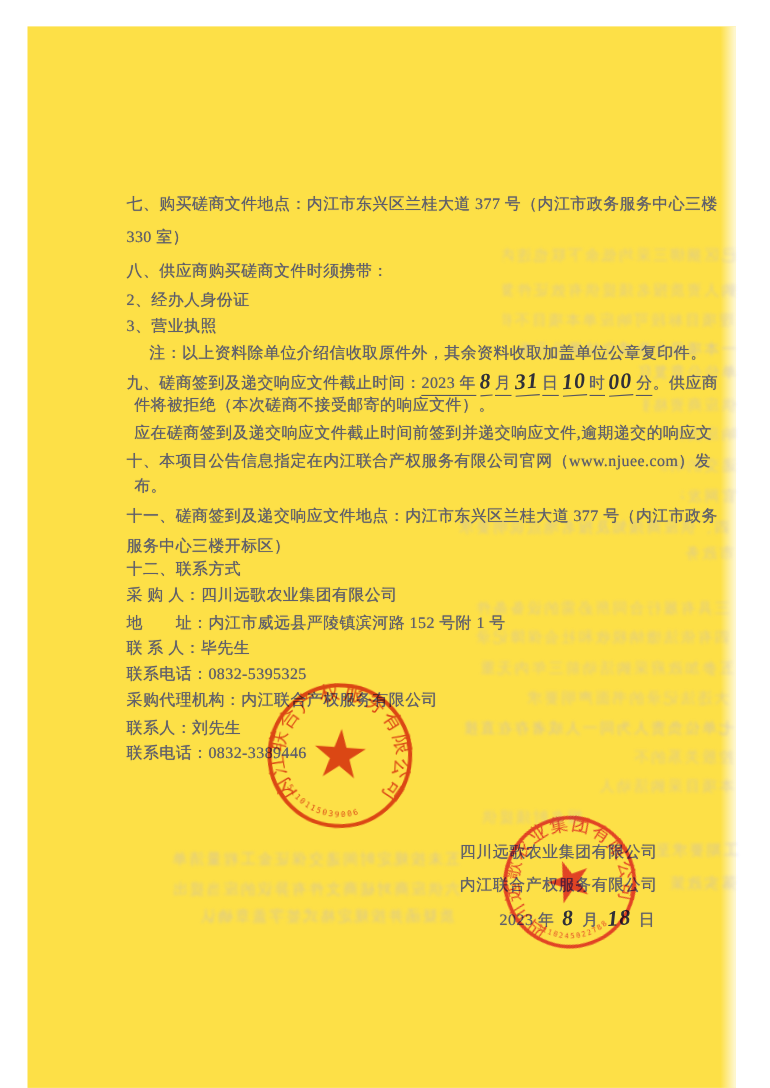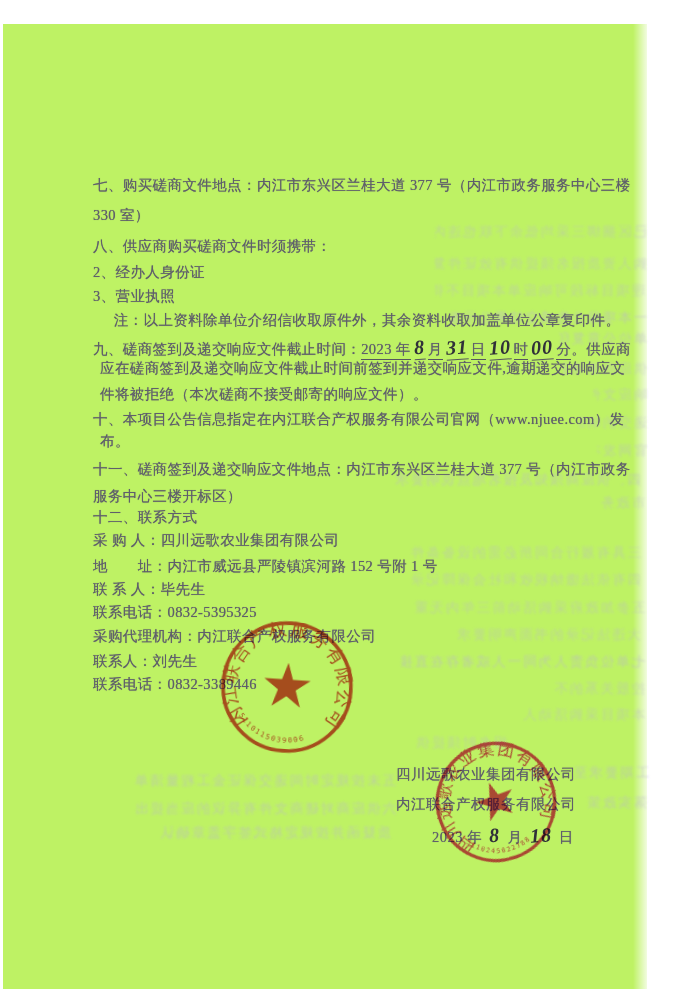--- a/index.html
+++ b/index.html
@@ -3,22 +3,22 @@
 <meta charset="utf-8">
 <style>
   html,body{margin:0;padding:0}
   body{
     width:700px;height:989px;position:relative;overflow:hidden;
     background:#ffffff;
     font-family:"Liberation Serif","DejaVu Serif",serif;
   }
   
   #scan{
-    position:absolute;left:3px;top:24px;width:644px;height:965px;
-    background:#bef264;
+    position:absolute;left:25px;top:24px;width:644px;height:965px;
+    background:#fde047;
   }
   #scan::after{ 
     content:"";position:absolute;right:0;top:0;width:14px;height:100%;
     background:linear-gradient(to right, rgba(241,238,249,0), rgba(255,255,255,.8));
     pointer-events:none;
   }
   
   #bleed{position:absolute;left:0;top:0;width:700px;height:989px;z-index:1}
   .bleed-line{
     position:absolute;height:18px;overflow:hidden;white-space:nowrap;
@@ -86,22 +86,22 @@
     </div>
 
   <div id="textcol">
       <div class="line" style="height: 30px;"><span class="seg">七、购买磋商文件地点：内江市东兴区兰桂大道 377 号（内江市政务服务中心三楼</span></div>
       <div class="line" style="height: 31px;"><span class="seg">330 室）</span></div>
       <div class="line" style="height: 26px;"><span class="seg">八、供应商购买磋商文件时须携带：</span></div>
       <div class="line" style="height: 24px;"><span class="seg">2、经办人身份证</span></div>
       <div class="line" style="height: 24px;"><span class="seg">3、营业执照</span></div>
       <div class="line" style="height: 26px; text-align: center;"><span class="seg">注：以上资料除单位介绍信收取原件外，其余资料收取加盖单位公章复印件。</span></div>
       <div class="line" style="height: 22px;"><span class="seg">九、磋商签到及递交响应文件截止时间：</span><span class="seg u">2023 年</span><span class="seg u hw">8</span><span class="seg u">月</span><span class="seg u hw">31</span><span class="seg u">日</span><span class="seg u hw">10</span><span class="seg u">时</span><span class="seg u hw">00</span><span class="seg u">分</span><span class="seg">。供应商</span></div>
+      <div class="line" style="height: 25px; margin-left: 7px;"><span class="seg">件将被拒绝（本次磋商不接受邮寄的响应文件）。</span></div>
       <div class="line" style="height: 26px; margin-left: 7px;"><span class="seg">应在磋商签到及递交响应文件截止时间前签到并递交响应文件,逾期递交的响应文</span></div>
-      <div class="line" style="height: 25px; margin-left: 7px;"><span class="seg">件将被拒绝（本次磋商不接受邮寄的响应文件）。</span></div>
       <div class="line" style="height: 22px;"><span class="seg">十、本项目公告信息指定在内江联合产权服务有限公司官网（www.njuee.com）发</span></div>
       <div class="line" style="height: 28px; margin-left: 7px;"><span class="seg">布。</span></div>
       <div class="line" style="height: 27px;"><span class="seg">十一、磋商签到及递交响应文件地点：内江市东兴区兰桂大道 377 号（内江市政务</span></div>
       <div class="line" style="height: 21px;"><span class="seg">服务中心三楼开标区）</span></div>
       <div class="line" style="height: 23px;"><span class="seg">十二、联系方式</span></div>
       <div class="line" style="height: 26px;"><span class="seg">采 购 人：四川远歌农业集团有限公司</span></div>
       <div class="line" style="height: 23px;"><span class="seg">地　　址：内江市威远县严陵镇滨河路 152 号附 1 号</span></div>
       <div class="line" style="height: 23px;"><span class="seg">联 系 人：毕先生</span></div>
       <div class="line" style="height: 24px;"><span class="seg">联系电话：0832-5395325</span></div>
       <div class="line" style="height: 25px;"><span class="seg">采购代理机构：内江联合产权服务有限公司</span></div>

